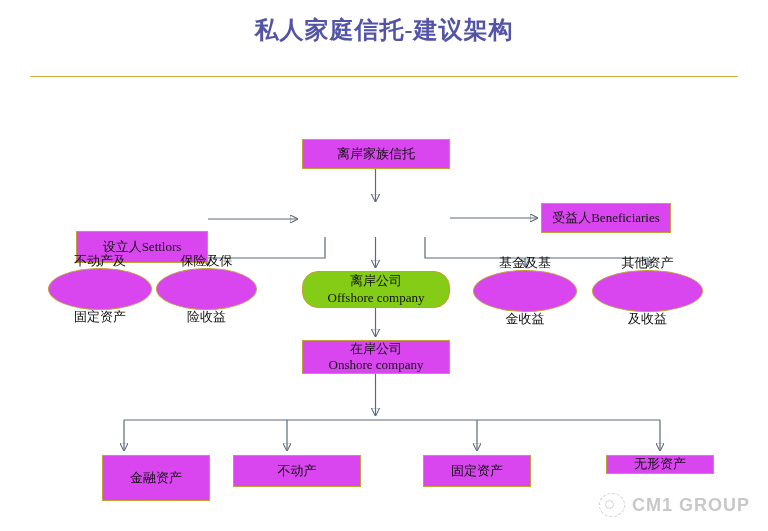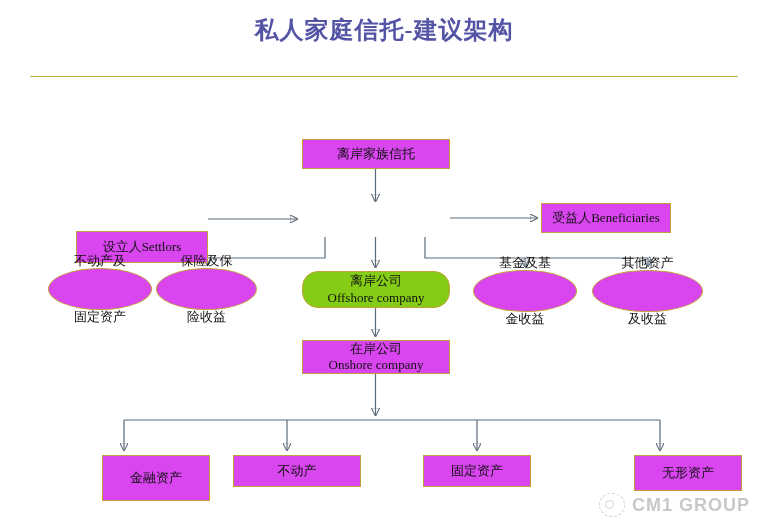--- a/index.html
+++ b/index.html
@@ -45,21 +45,21 @@
   .n-beneficiaries{left:541px;top:203px;width:130px;height:30px;}
   .n-offshore-co{left:302px;top:271px;width:148px;height:37px;}
   .n-onshore-co{left:302px;top:340px;width:148px;height:34px;}
   .n-e1{left:48px;top:268px;width:104px;height:42px;}
   .n-e2{left:156px;top:268px;width:101px;height:42px;}
   .n-e3{left:473px;top:270px;width:104px;height:42px;}
   .n-e4{left:592px;top:270px;width:111px;height:42px;}
   .n-b1{left:70px;top:455px;width:108px;height:46px;margin-left:32px;}
   .n-b2{left:233px;top:455px;width:128px;height:32px;}
   .n-b3{left:423px;top:455px;width:108px;height:32px;}
-  .n-b4{left:606px;top:455px;width:108px;height:36px;margin-left:28px;}
+  .n-b4{left:606px;top:455px;width:108px;height:19px;}
   .brand{
     position:absolute;right:18px;bottom:14px;
     display:flex;align-items:center;gap:7px;
     color:#C8C8C8;
     font-family:"Liberation Sans","DejaVu Sans",sans-serif;
     font-size:18px;
     font-weight:bold;
     letter-spacing:1px;
   }
   .brand-logo{

